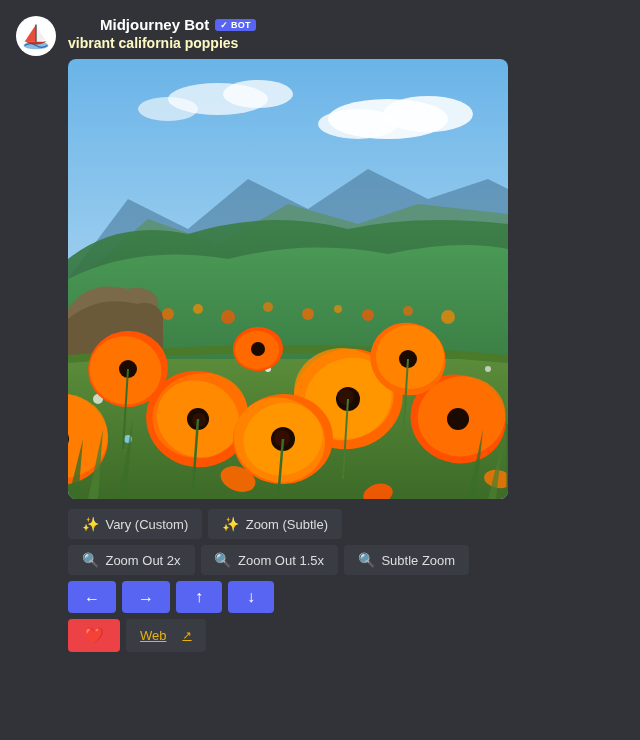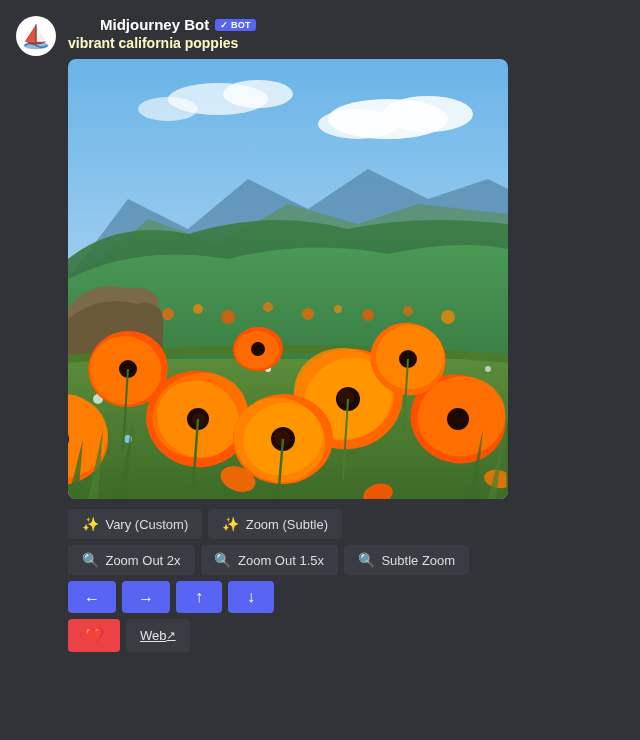--- a/index.html
+++ b/index.html
@@ -152,28 +152,28 @@
       display: flex;
       align-items: center;
       justify-content: center;
       transition: background 0.1s;
     }
 
     .btn-web {
       background: #3a3c43;
       border: none;
       border-radius: 4px;
-      color: #e5e5e5;
+      color: #eab308;
       font-size: 13px;
       font-weight: 500;
       padding: 7px 14px;
       cursor: pointer;
       display: flex;
       align-items: center;
-      gap: 0;
+      gap: 16px;
       transition: background 0.1s;
       text-decoration: underline;
     }
   </style>
 </head>
 <body>
 
 <div class="message-container">
 
   <div class="avatar">

